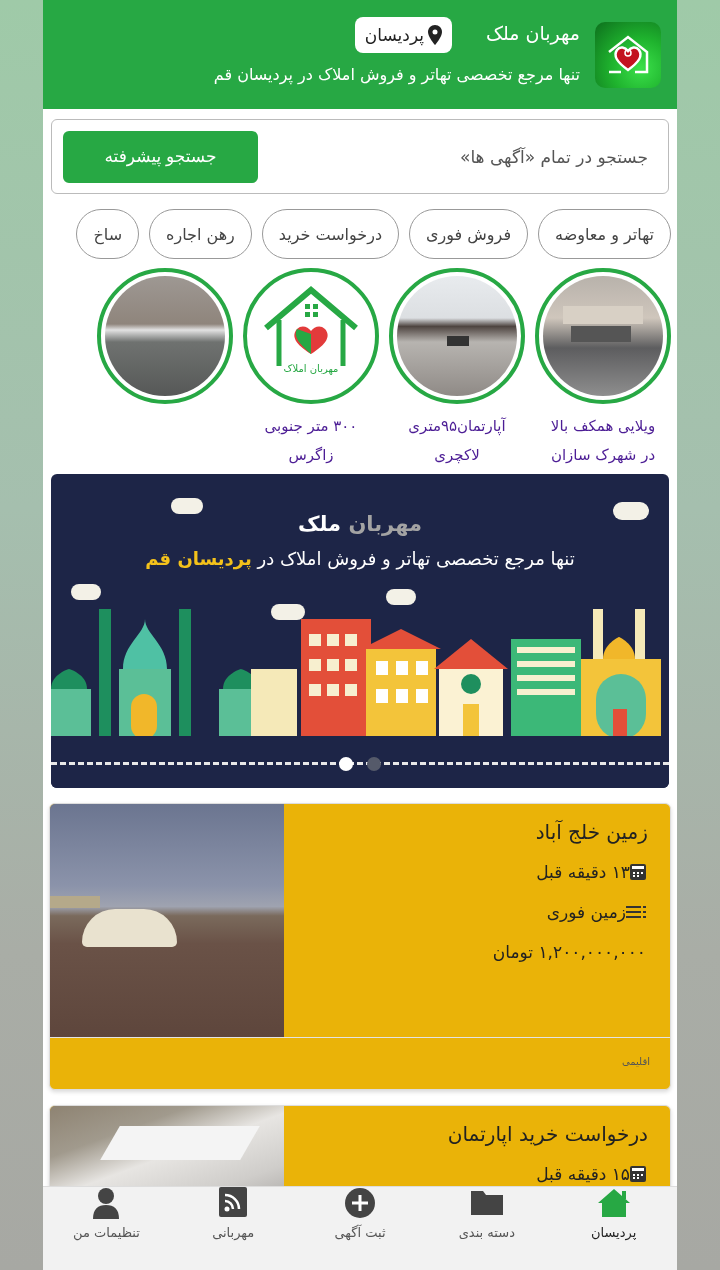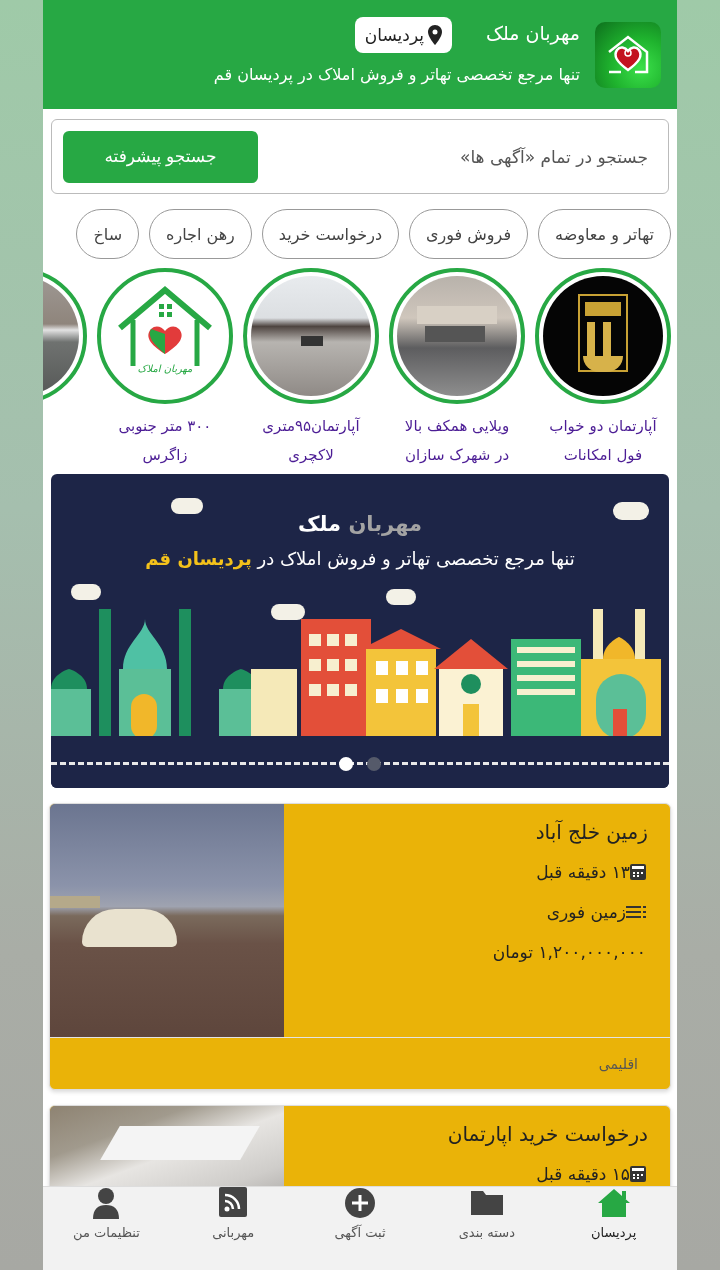--- a/index.html
+++ b/index.html
@@ -80,21 +80,21 @@
   
   .card {
     position: absolute; left: 6px; right: 6px; background: #eab308; border: 1px solid #ddd;
     border-radius: 6px; box-shadow: 0 2px 4px rgba(0,0,0,0.15); overflow: hidden; text-decoration: underline;
   }
   .card-img { position: absolute; left: 0; top: 0; width: 234px; }
   .card-title { position: absolute; right: 22px; font-size: 20px; color: #222; font-weight: 500; }
   .card-meta { position: absolute; right: 24px; display: flex; align-items: center; gap: 0; font-size: 17px; color: #222; }
   .card-price { position: absolute; right: 24px; font-size: 17px; color: #222; }
   .card-footer { position: absolute; left: 0; right: 0; border-top: 1px solid #e3e3e3; }
-  .card-footer span { position: absolute; right: 32px; top: 18px; font-size: 14px; color: #555; }
+  .card-footer span { position: absolute; right: 20px; top: 18px; font-size: 10px; color: #555; }
   
   .bottom-nav {
     position: absolute; bottom: 0; left: 0; right: 0; height: 84px; background: #f2f2f2;
     border-top: 1px solid #ddd; display: flex; justify-content: space-around;
   }
   .nav-item { width: 126px; display: flex; flex-direction: column; align-items: center; }
   .nav-label { margin-top: 6px; font-size: 13px; color: #555; }
   .nav-item.active .nav-label { color: #222; }
 </style>
 </head>
@@ -130,35 +130,20 @@
     <div class="chip">تهاتر و معاوضه</div>
     <div class="chip">فروش فوری</div>
     <div class="chip">درخواست خرید</div>
     <div class="chip">رهن اجاره</div>
     <div class="chip">ساخ</div>
   </div>
 
   <div class="stories">
     <div class="story">
       <div class="story-ring">
-          <div class="story-img" style="background:#050505;">
-        <div style="position:absolute;left:35px;top:18px;width:50px;height:78px;border:2px solid #c9a234;"></div>
-        <div style="position:absolute;left:42px;top:26px;width:36px;height:14px;background:#c9a234;"></div>
-        <div style="position:absolute;left:44px;top:46px;width:8px;height:40px;background:#d7b24a;"></div>
-        <div style="position:absolute;left:60px;top:46px;width:8px;height:40px;background:#d7b24a;"></div>
-        <div style="position:absolute;left:40px;top:80px;width:40px;height:16px;border-radius:0 0 20px 20px;background:#d7b24a;"></div>
-      </div>
-        </div>
-      <div class="story-label">
-        <div>آپارتمان دو خواب</div>
-          <div>فول امکانات</div>
-      </div>
-    </div>
-    <div class="story">
-      <div class="story-ring">
           <div class="story-img" style="background:linear-gradient(180deg,#b8b2ab 0%,#cfc6bc 35%,#5d5d5f 60%,#8e8e8e 100%);">
         <div style="position:absolute;left:20px;top:30px;width:80px;height:18px;background:#d8d0c5;"></div>
         <div style="position:absolute;left:28px;top:50px;width:60px;height:16px;background:#555;"></div>
       </div>
         </div>
       <div class="story-label">
         <div>ویلایی همکف بالا</div>
           <div>در شهرک سازان</div>
       </div>
     </div>
@@ -168,21 +153,21 @@
         <div style="position:absolute;left:50px;top:60px;width:22px;height:10px;background:#333;"></div>
       </div>
         </div>
       <div class="story-label">
         <div>آپارتمان۹۵متری</div>
           <div>لاکچری</div>
       </div>
     </div>
     <div class="story">
       <div class="story-ring">
-          <div class="story-img" style="background:#fff;font-style:italic;">
+          <div class="story-img" style="background:#fff;">
         <svg width="120" height="120" viewBox="0 0 120 120">
           <path d="M15 52 L60 14 L105 52" fill="none" stroke="#27a844" stroke-width="6"></path>
           <path d="M28 44 L28 90 M92 44 L92 90" stroke="#27a844" stroke-width="5"></path>
           <rect x="54" y="28" width="5" height="5" fill="#27a844"></rect>
               <rect x="62" y="28" width="5" height="5" fill="#27a844"></rect>
           <rect x="54" y="36" width="5" height="5" fill="#27a844"></rect>
               <rect x="62" y="36" width="5" height="5" fill="#27a844"></rect>
           <path d="M60 78 C44 68 40 60 46 53 C51 48 57 51 60 55 C63 51 69 48 74 53 C80 60 76 68 60 78 Z" fill="#e23b3b"></path>
           <path d="M46 53 C42 60 48 68 60 78 L60 58 Z" fill="#27a844"></path>
           <text x="60" y="96" font-size="10" fill="#27a844" text-anchor="middle">مهربان املاک</text>

